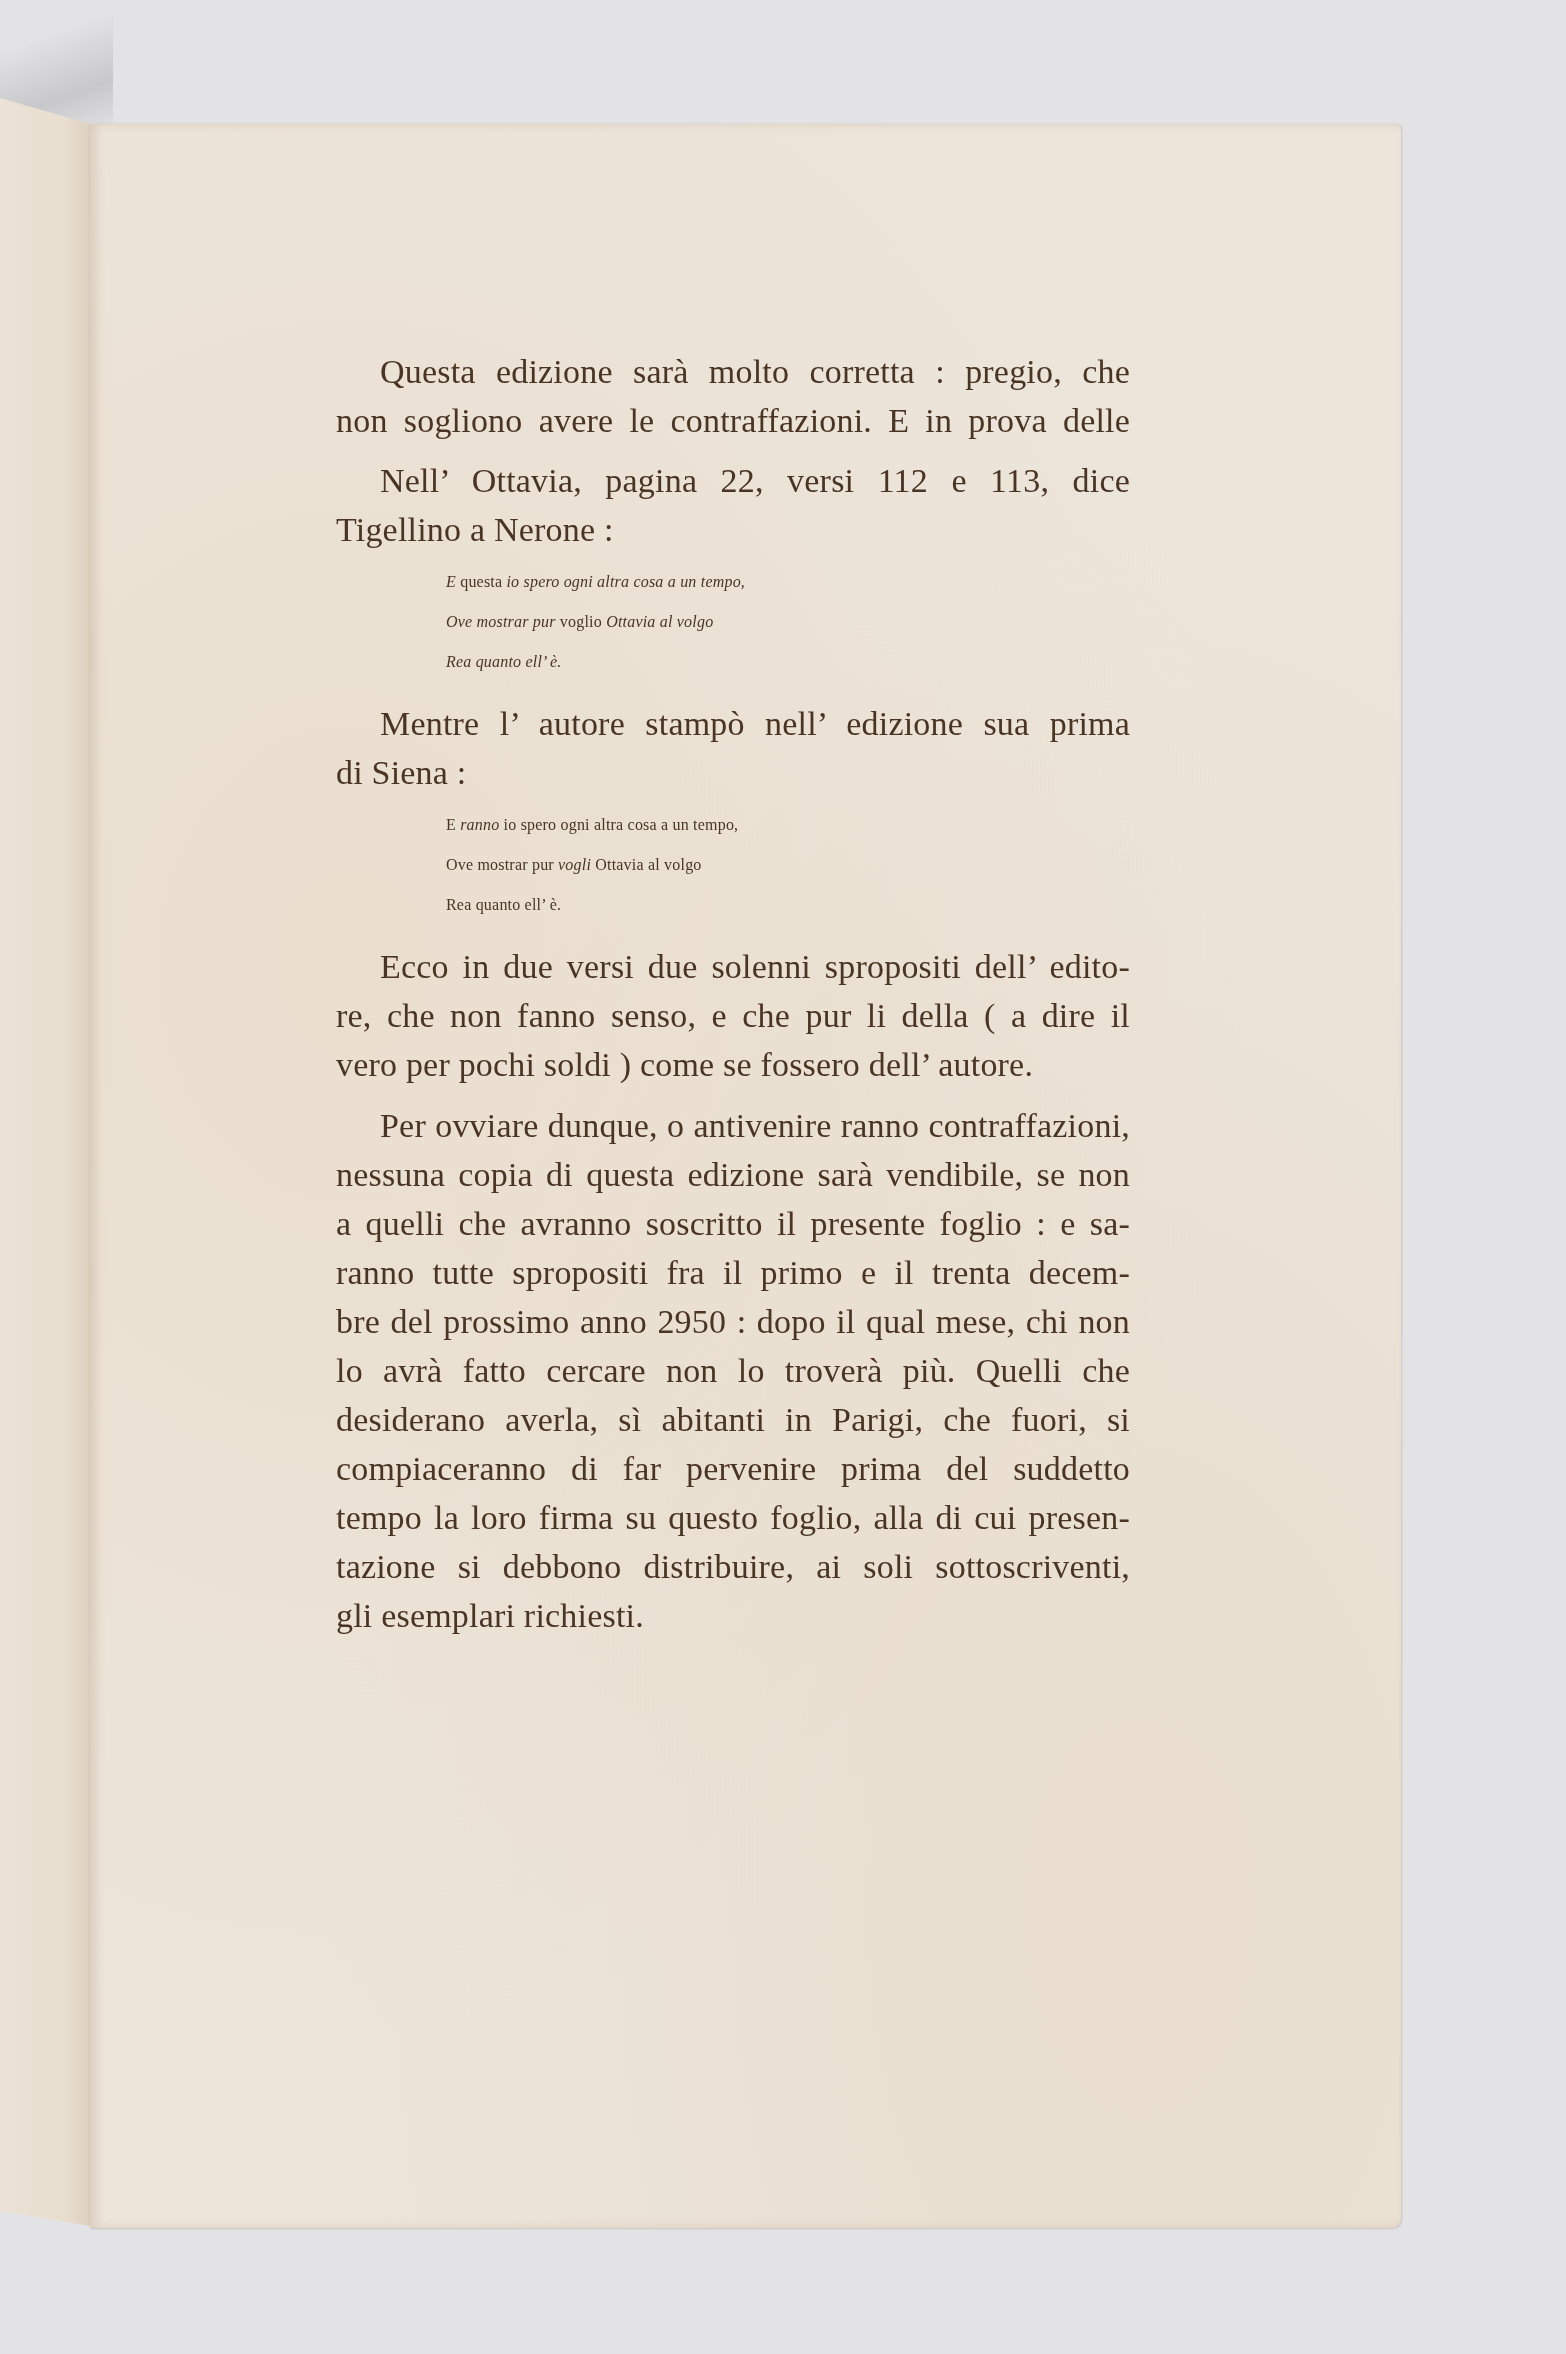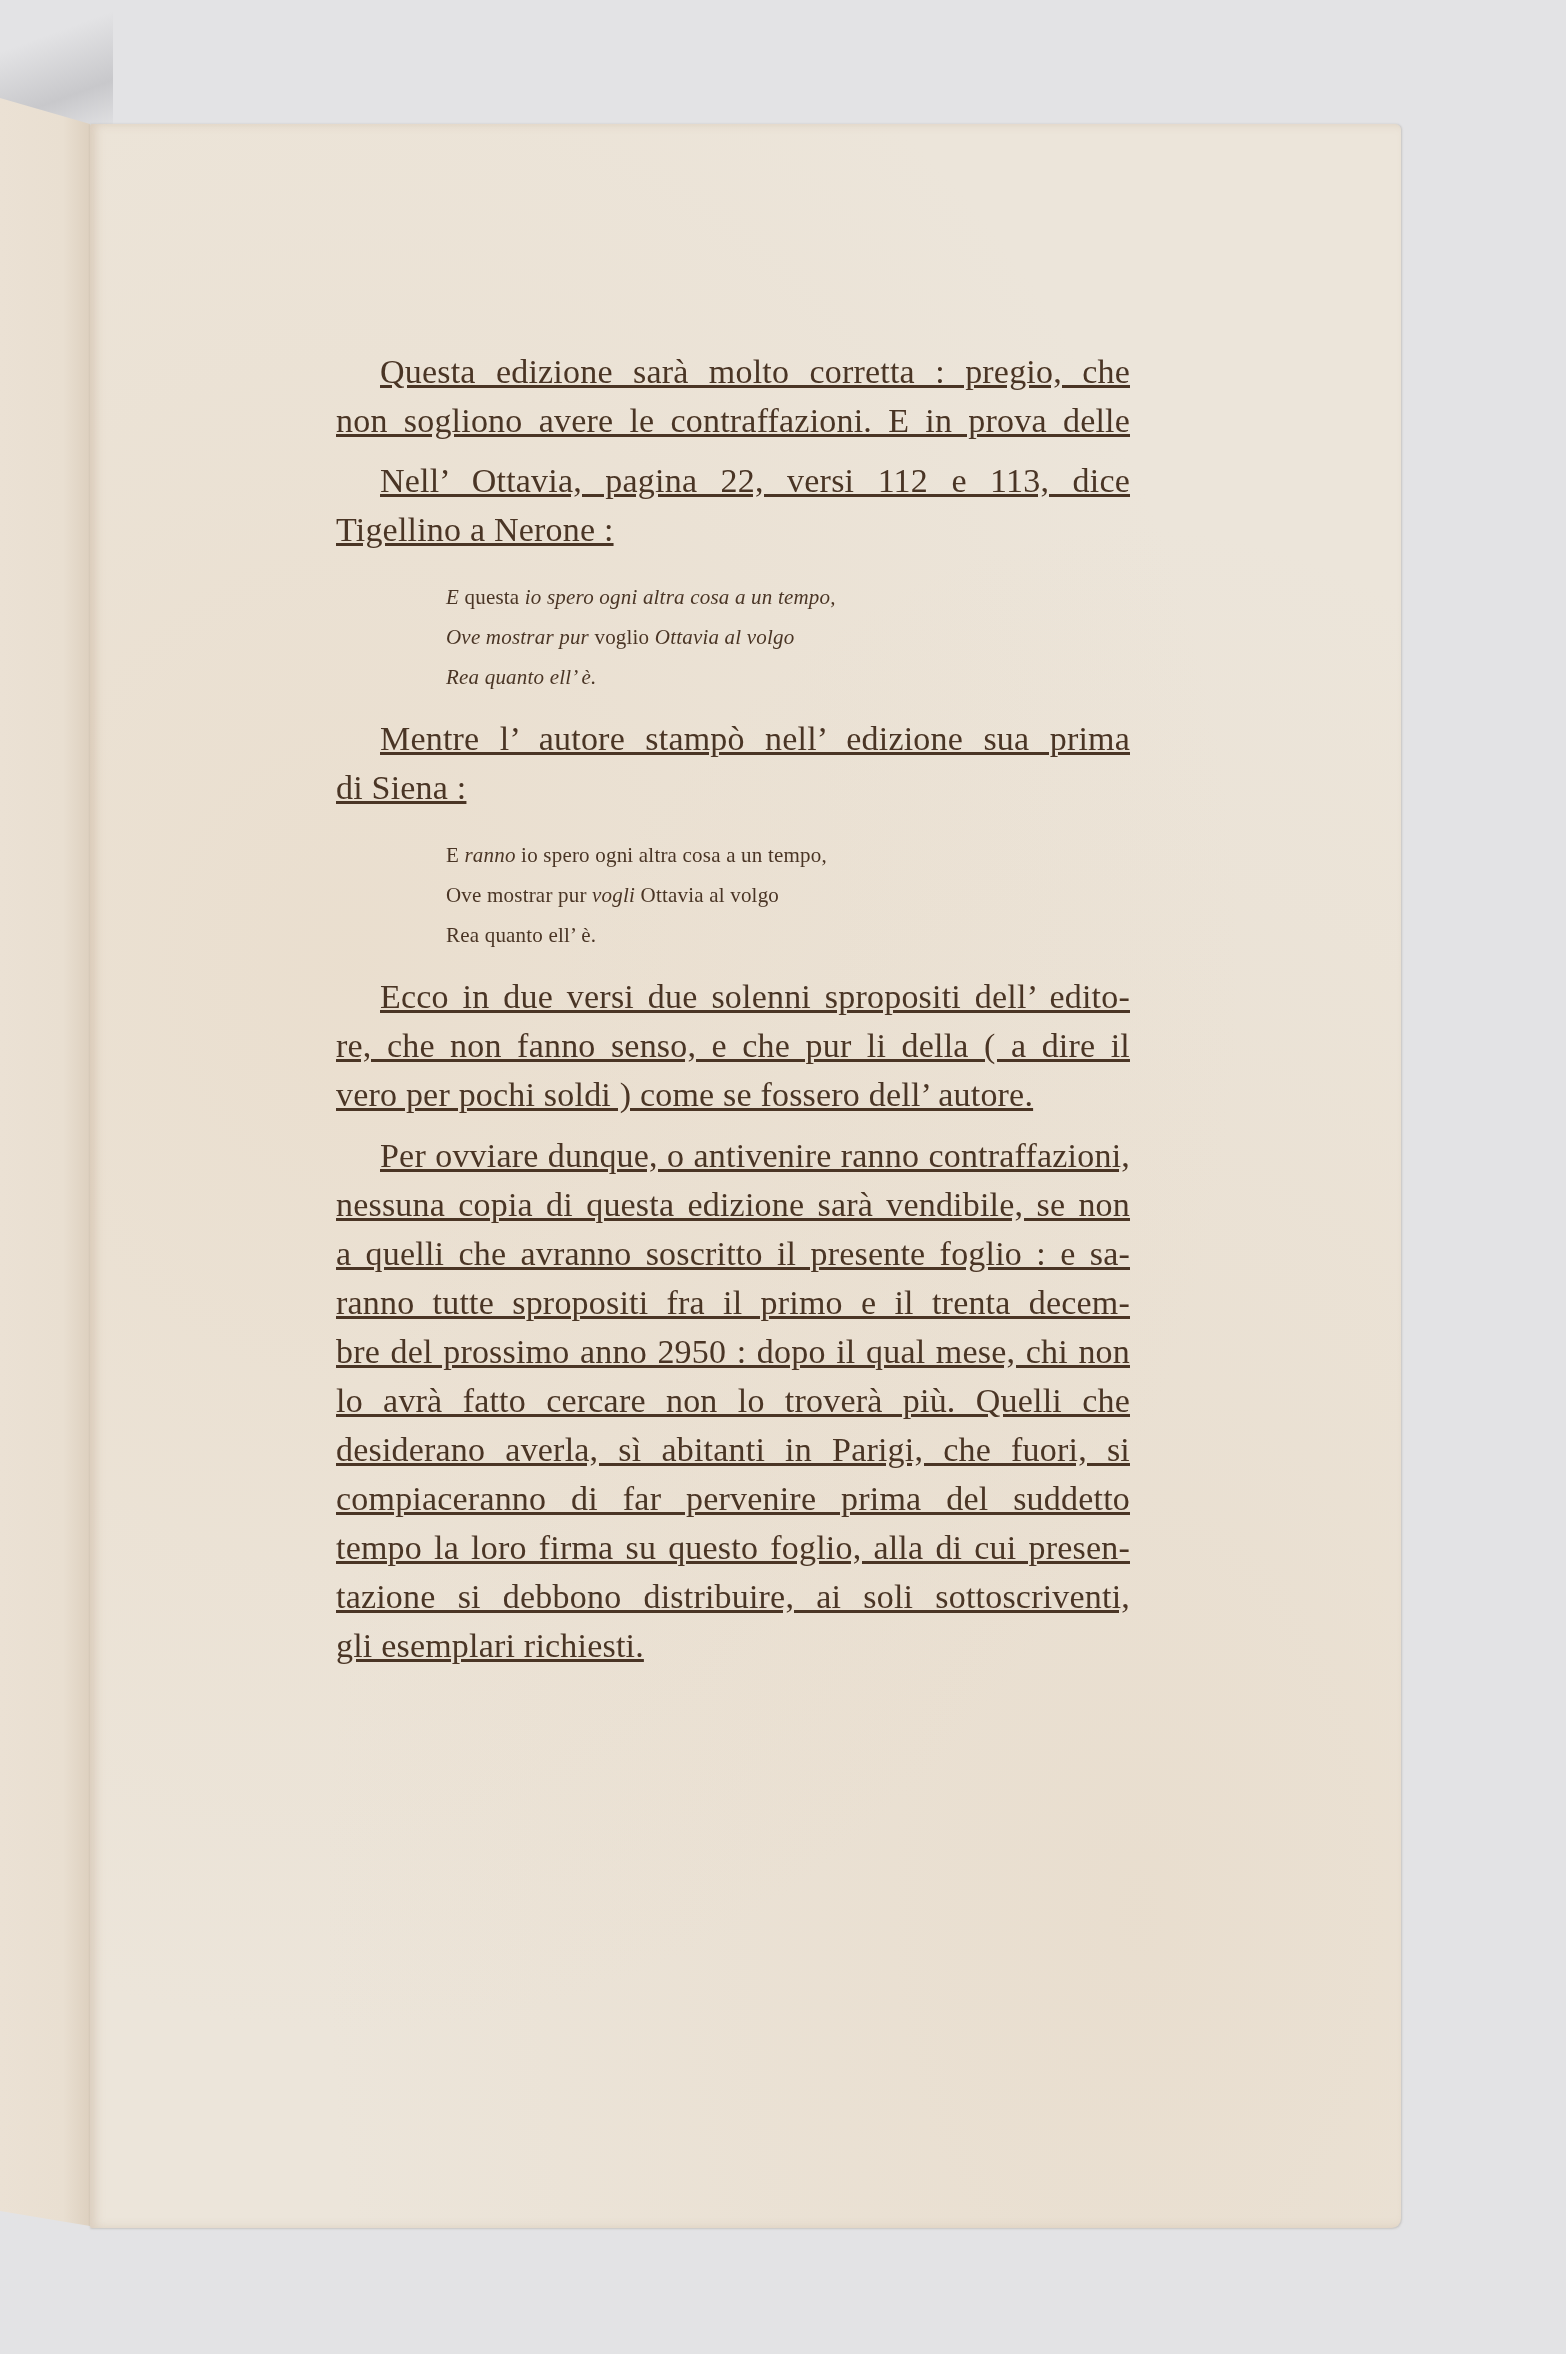--- a/index.html
+++ b/index.html
@@ -27,30 +27,30 @@
     box-shadow: inset 5.6px 0 9.4px rgba(170,140,110,0.25), 0.9px 0.9px 1.9px rgba(120,110,100,0.25);
     border-radius: 1.9px 5.6px 9.4px 1.9px;
   }
   .text-block {
     position: absolute; left: 336px; top: 347px; width: 794px;
     color: #4a3525;
     font-size: 34px;
     line-height: 49px;
     letter-spacing: 0.2px;
   }
-  .p { margin: 0; text-align: justify; text-align-last: left; text-decoration: underline; }
+  .p { margin: 0; text-align: justify; text-align-last: left; }
   .p .line { display: block; text-align: justify; text-align-last: justify; white-space: nowrap; }
   .p .line.last { text-align-last: left; }
   .indent { padding-left: 44px; }
   .para-gap { height: 11.3px; }
   .verse {
     padding-left: 110px;
-    font-size: 21px;
+    font-size: 16px;
     line-height: 40px;
-    margin: 23px 0 17px 0;
+    margin: 8px 0 17px 0;
   }
   .verse .vline { display: block; white-space: nowrap; }
   .it { font-style: italic; }
 </style>
 </head>
 <body style="background: rgb(227, 227, 229);">
 
 <div class="shadow"></div>
 <div class="left-page"></div>
 <div class="right-page"></div>

